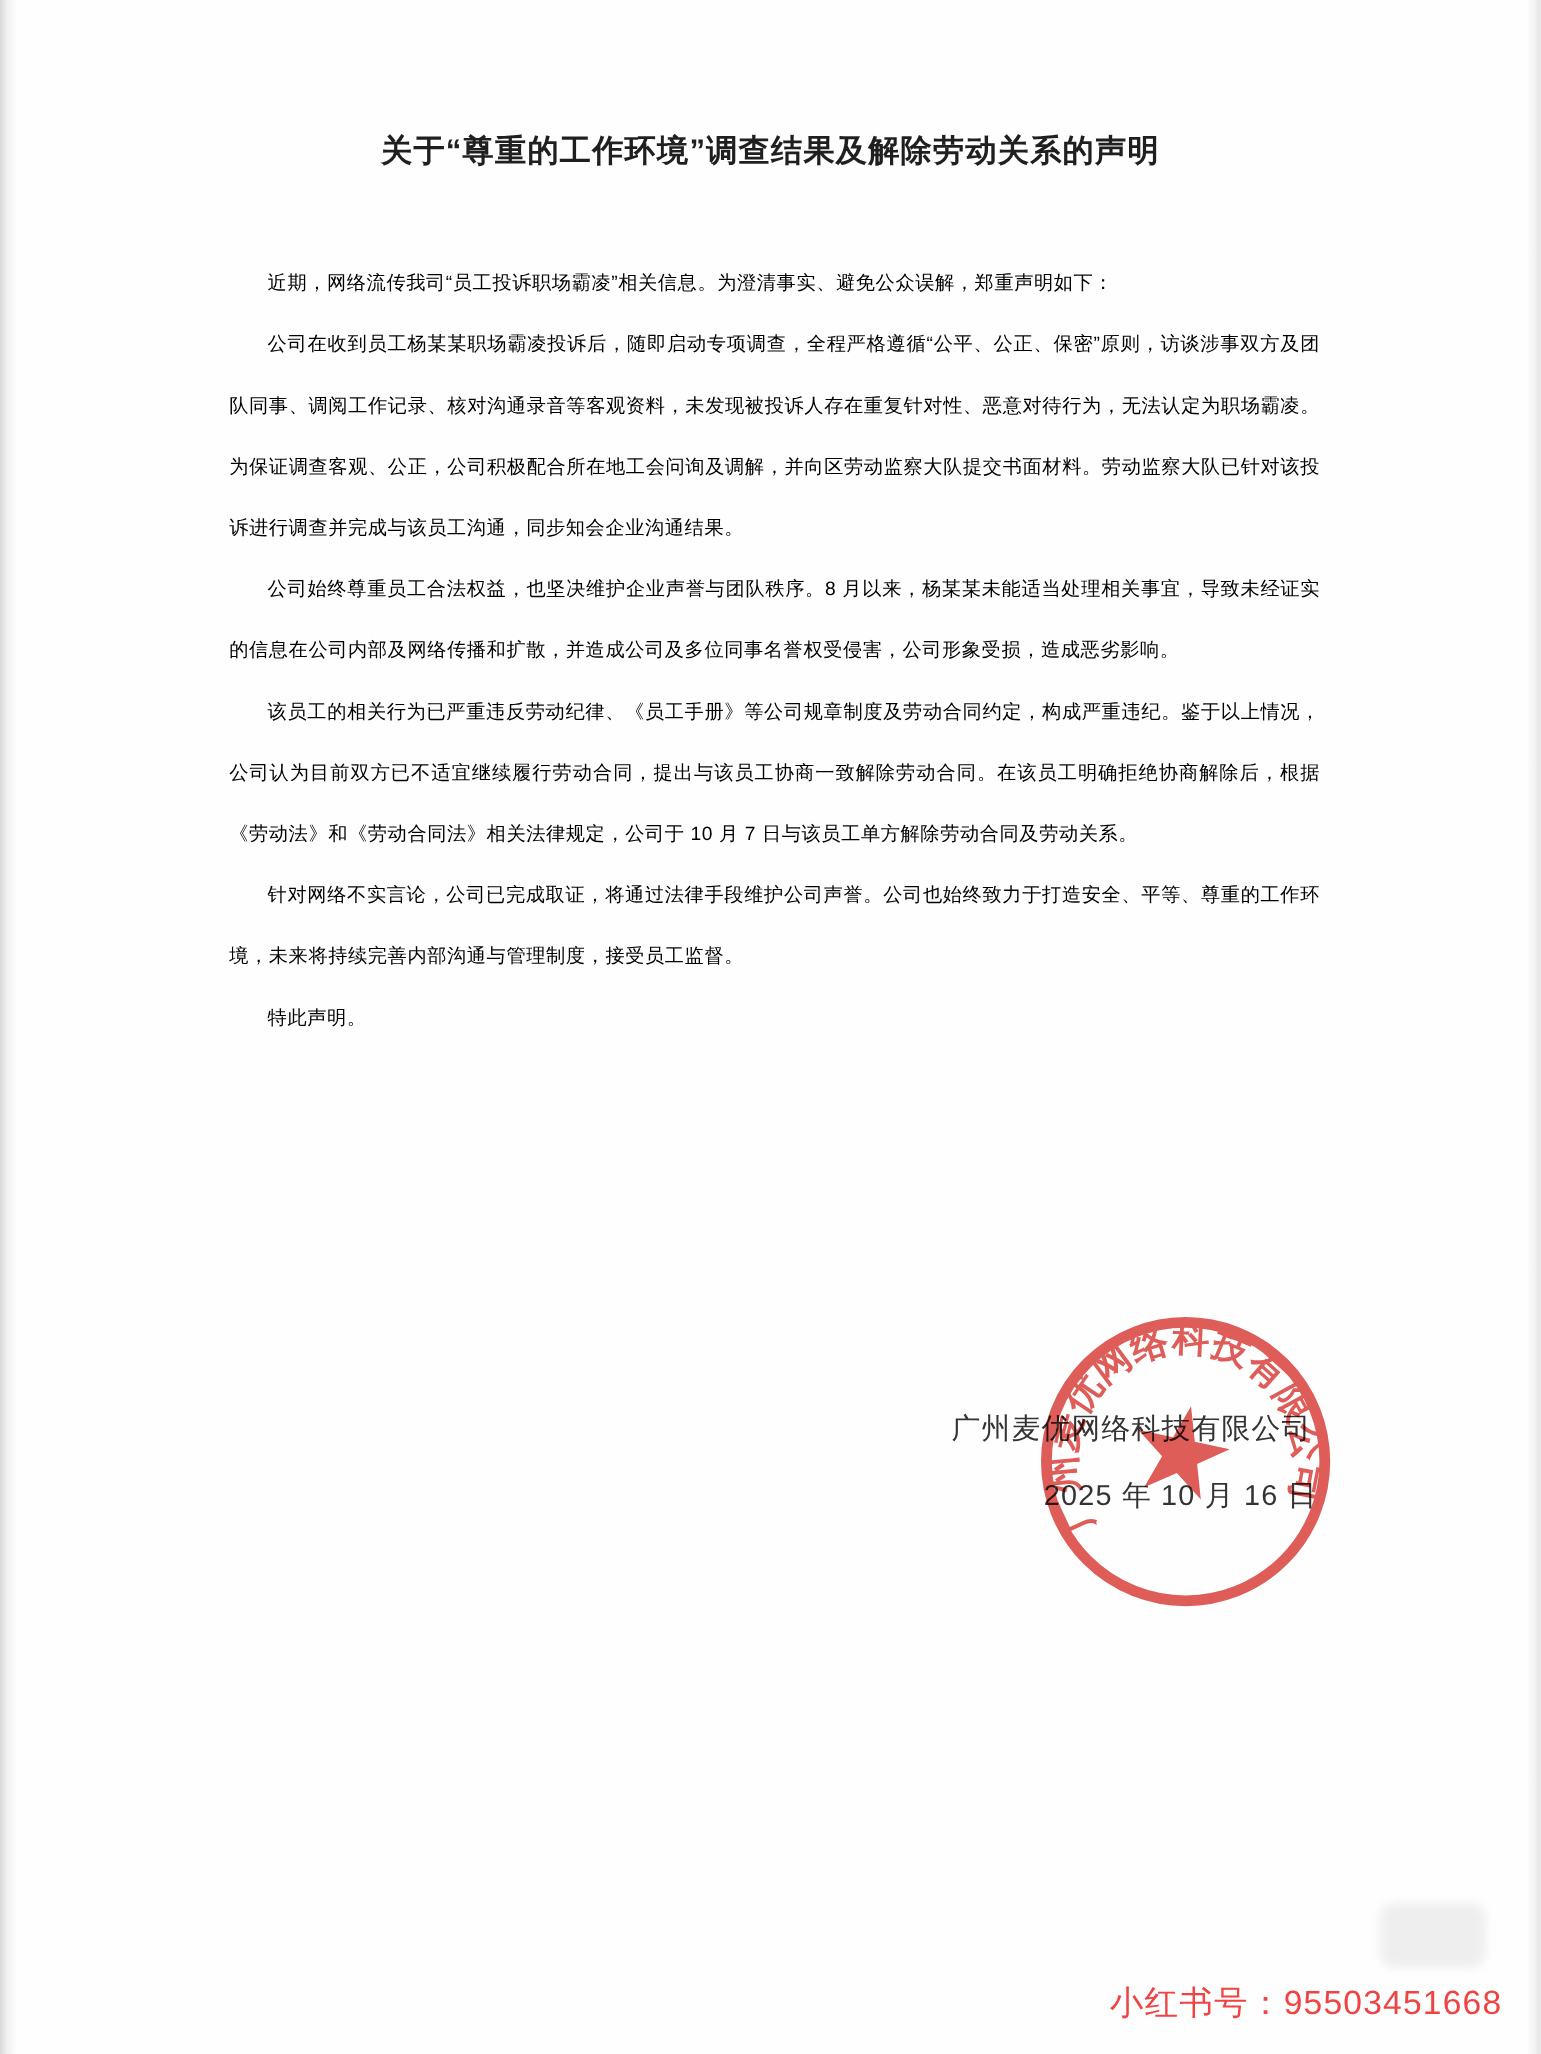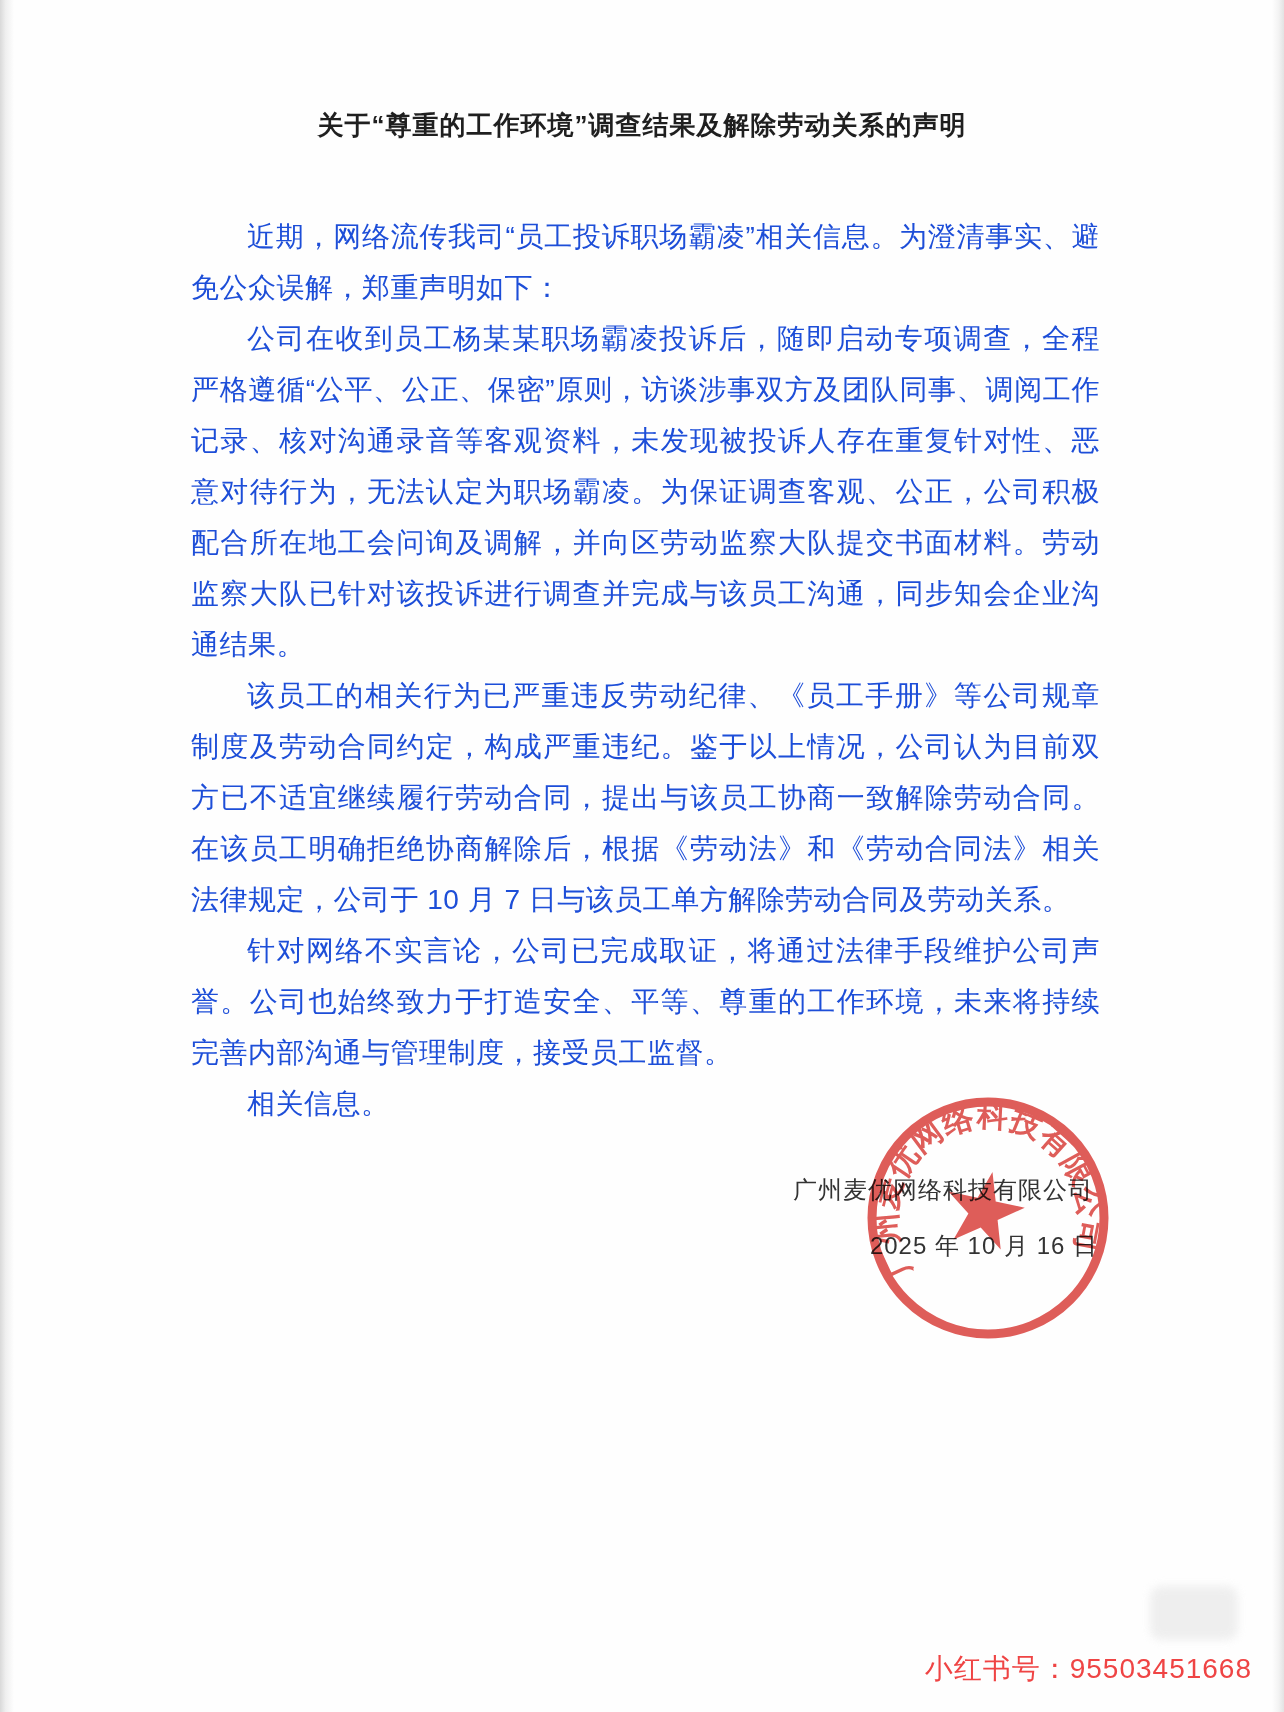--- a/index.html
+++ b/index.html
@@ -28,23 +28,23 @@
     left:0;right:0;top:108px;
     text-align:center;
     font-size:26px;
     font-weight:bold;
     color:#1f1f1f;
     letter-spacing:1px;
   }
   .doc-body{
     position:absolute;
     left:191px;top:211px;width:909px;
-    font-size:28px;
+    font-size:16px;
     line-height:51px;
-    color:#1d4ed8;
+    color:#000000;
     text-align:justify;
   }
   .doc-body p{
     margin:0;
     text-indent:2em;
     letter-spacing:0.5px;
   }
   .signature{
     position:absolute;
     top:1174px;right:191px;
@@ -91,23 +91,24 @@
 <div class="page">
 
   <div class="edge-left"></div>
   <div class="edge-right"></div>
 
   <div class="doc-title">关于“尊重的工作环境”调查结果及解除劳动关系的声明</div>
 
   <div class="doc-body">
       <p>近期，网络流传我司“员工投诉职场霸凌”相关信息。为澄清事实、避免公众误解，郑重声明如下：</p>
       <p>公司在收到员工杨某某职场霸凌投诉后，随即启动专项调查，全程严格遵循“公平、公正、保密”原则，访谈涉事双方及团队同事、调阅工作记录、核对沟通录音等客观资料，未发现被投诉人存在重复针对性、恶意对待行为，无法认定为职场霸凌。为保证调查客观、公正，公司积极配合所在地工会问询及调解，并向区劳动监察大队提交书面材料。劳动监察大队已针对该投诉进行调查并完成与该员工沟通，同步知会企业沟通结果。</p>
+      <p>公司始终尊重员工合法权益，也坚决维护企业声誉与团队秩序。8 月以来，杨某某未能适当处理相关事宜，导致未经证实的信息在公司内部及网络传播和扩散，并造成公司及多位同事名誉权受侵害，公司形象受损，造成恶劣影响。</p>
       <p>该员工的相关行为已严重违反劳动纪律、《员工手册》等公司规章制度及劳动合同约定，构成严重违纪。鉴于以上情况，公司认为目前双方已不适宜继续履行劳动合同，提出与该员工协商一致解除劳动合同。在该员工明确拒绝协商解除后，根据《劳动法》和《劳动合同法》相关法律规定，公司于 10 月 7 日与该员工单方解除劳动合同及劳动关系。</p>
       <p>针对网络不实言论，公司已完成取证，将通过法律手段维护公司声誉。公司也始终致力于打造安全、平等、尊重的工作环境，未来将持续完善内部沟通与管理制度，接受员工监督。</p>
-      <p>相关信息。</p>
+      <p>特此声明。</p>
     </div>
 
   <div class="signature">广州麦优网络科技有限公司</div>
 
   <div class="sig-date">2025 年 10 月 16 日</div>
 
   <div class="seal">
     <svg viewBox="0 0 260 260" xmlns="http://www.w3.org/2000/svg">
       <circle cx="130" cy="130" r="116" fill="none" stroke-width="9" stroke="#d8504d"></circle>
       <path id="sealArc" d="M 54.6 182.8 A 92 92 0 1 1 205.4 182.8" fill="none"></path>

